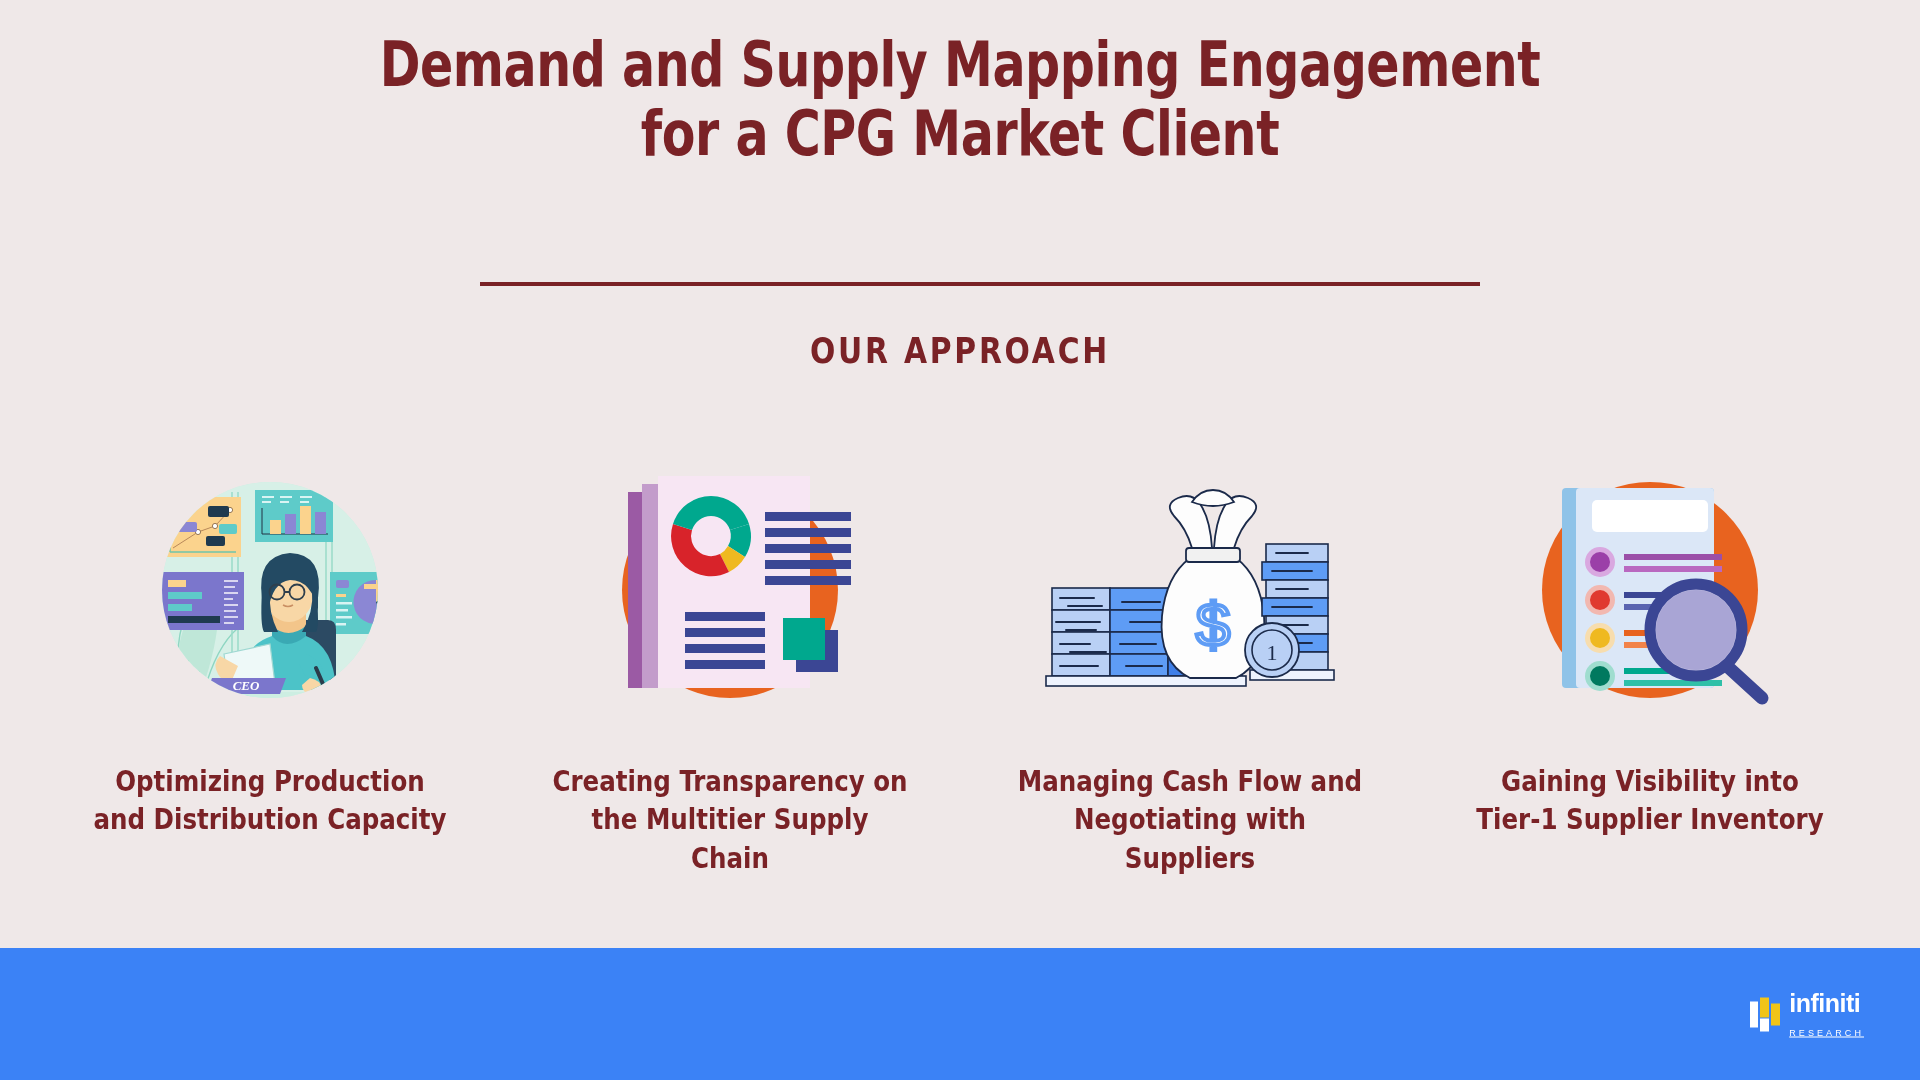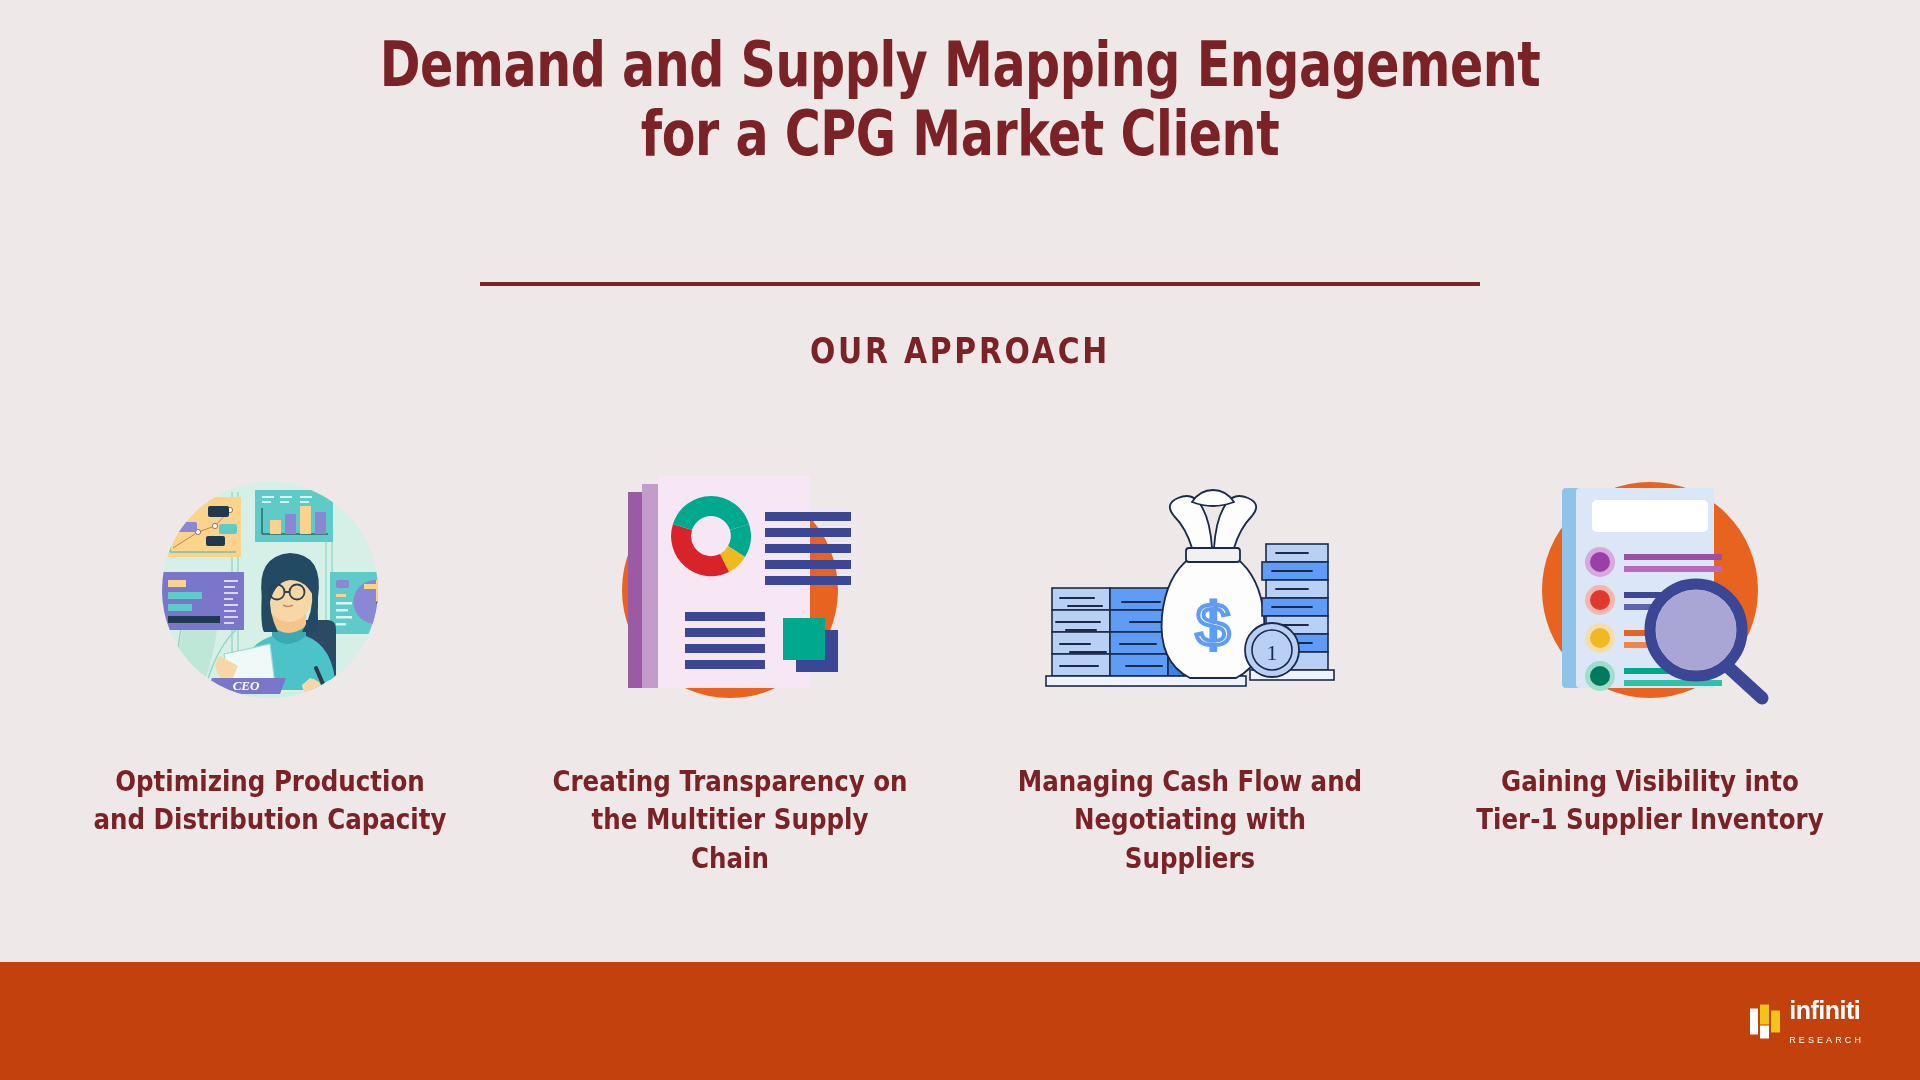--- a/index.html
+++ b/index.html
@@ -51,31 +51,31 @@
     text-align:center;
     color:#7a2226;
     font-family:"Liberation Sans Narrow","DejaVu Sans Condensed","Liberation Sans",sans-serif;
     font-weight:bold;font-size:29px;line-height:1.32;
     transform:scaleX(0.94);
     max-width:380px;
   }
 
   
   .footer{
-    position:absolute;left:0;right:0;bottom:0;height:118px;
-    background:#c2410c;
+    position:absolute;left:0;right:0;bottom:0;height:132px;
+    background:#3b82f6;
   }
   .logo{
     position:absolute;right:56px;top:50%;transform:translateY(-50%);
     display:flex;align-items:center;gap:9px;
   }
   .logo-mark{width:30px;height:34px;position:relative;}
   .logo-text{display:flex;flex-direction:column;line-height:1;}
   .logo-name{color:#ffffff;font-weight:bold;font-size:25px;letter-spacing:-0.5px;}
-  .logo-sub{color:#ffffff;font-size:9px;letter-spacing:3.1px;margin-top:13px;}
+  .logo-sub{color:#ffffff;font-size:9px;letter-spacing:3.1px;margin-top:13px;text-decoration:underline;}
   svg{display:block;overflow:visible;}
 </style>
 </head>
 <body>
 
 <div class="page">
 
   <div class="title-block">
     <span class="title-line">Demand and Supply Mapping Engagement</span>
     <span class="title-line">for a CPG Market Client</span>

